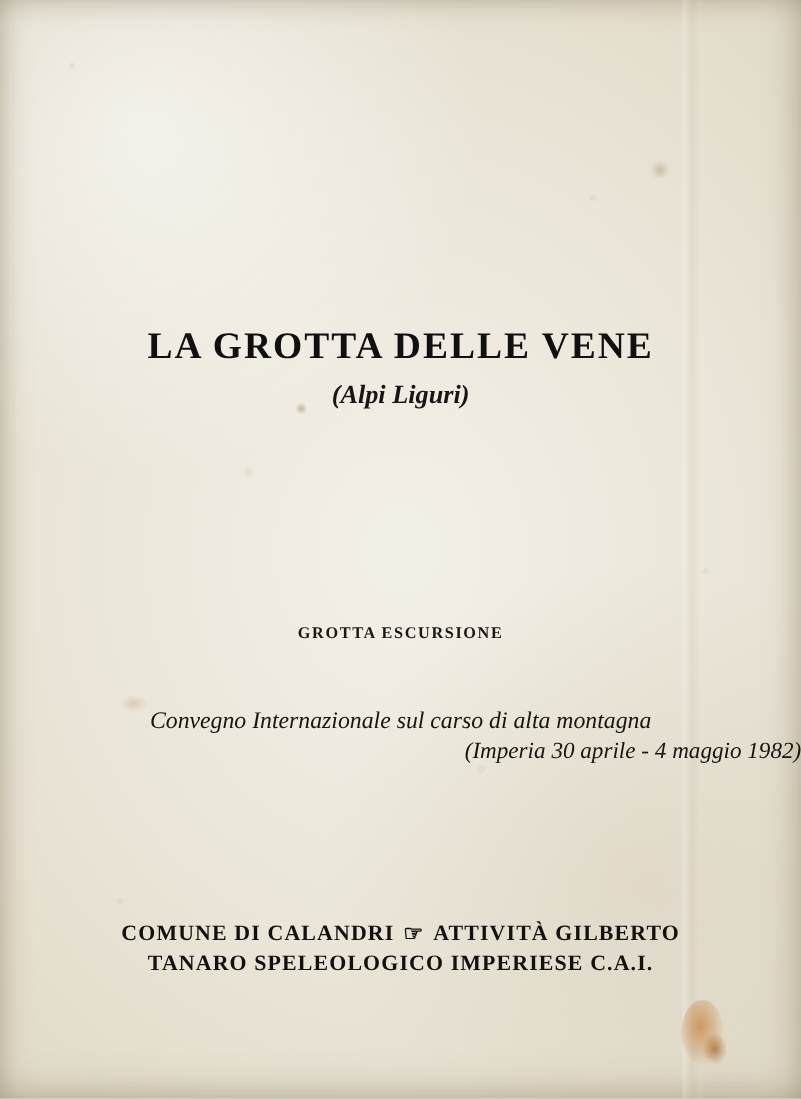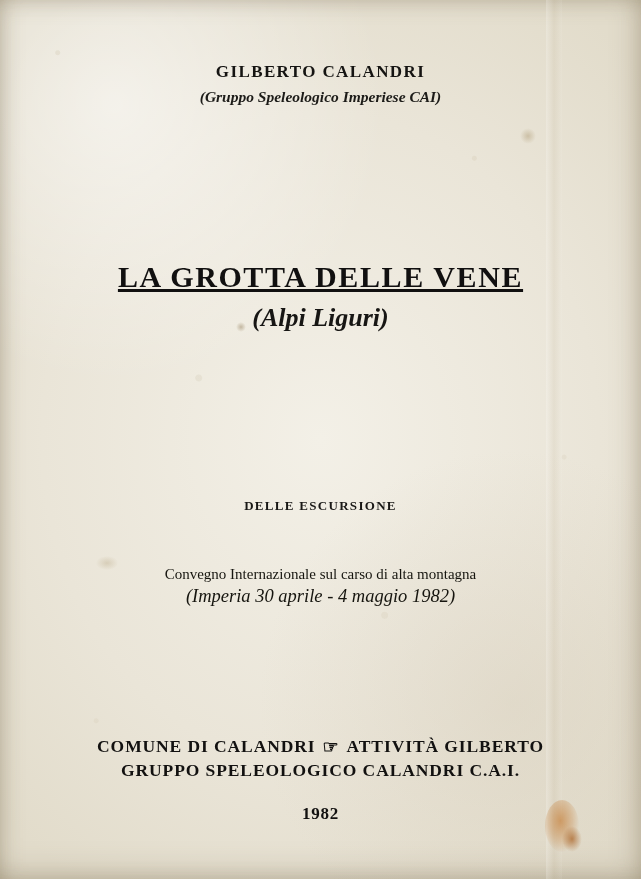--- a/index.html
+++ b/index.html
@@ -124,25 +124,24 @@
     position: absolute;
     left: 0; right: 0;
     top: 258px;
   }
   .title-line {
     font-size: 30px;
     font-weight: bold;
     letter-spacing: 1.6px;
     line-height: 1.28;
     color: #111010;
-    text-decoration: underline;
   }
   .subtitle {
     margin-top: 7px;
-    font-size: 26px;
+    font-size: 21px;
     font-style: italic;
     font-weight: bold;
     color: #171614;
   }
 
   .guide-label {
     position: absolute;
     left: 0; right: 0;
     top: 498px;
     font-size: 13px;
@@ -150,28 +149,30 @@
     letter-spacing: 1.3px;
     color: #191816;
   }
 
   .conference-block {
     position: absolute;
     left: 0; right: 0;
     top: 566px;
   }
   .conference-title {
-    font-size: 15px;
+    font-size: 19px;
     color: #16150f;
+    font-style: italic;
   }
   .conference-dates {
     margin-top: 3px;
     font-size: 18.5px;
     font-style: italic;
     color: #16150f;
+    text-align: right;
   }
 
   .footer-block {
     position: absolute;
     left: 0; right: 0;
     top: 734px;
   }
   .org-line {
     font-size: 17.5px;
     font-weight: bold;
@@ -202,39 +203,34 @@
   <div class="edge-shade"></div>
   <div class="fold-line"></div>
   <div class="stain stain-a"></div>
   <div class="stain stain-b"></div>
   <div class="stain stain-c"></div>
   <div class="stain stain-d"></div>
   <div class="stain stain-e"></div>
 
   <div class="content">
 
-    <div class="author-block">
-      <div class="author-name">GILBERTO CALANDRI</div>
-      <div class="author-affil">(Gruppo Speleologico Imperiese CAI)</div>
-    </div>
 
     <div class="title-block">
       <div class="title-line">LA GROTTA DELLE VENE</div>
       <div class="subtitle">(Alpi Liguri)</div>
     </div>
 
-    <div class="guide-label">DELLE ESCURSIONE</div>
+    <div class="guide-label">GROTTA ESCURSIONE</div>
 
     <div class="conference-block">
       <div class="conference-title">Convegno Internazionale sul carso di alta montagna</div>
       <div class="conference-dates">(Imperia 30 aprile - 4 maggio 1982)</div>
     </div>
 
     <div class="footer-block">
       <div class="org-line">
         <span>COMUNE DI CALANDRI</span><span class="org-sep">☞</span><span>ATTIVITÀ GILBERTO</span>
       </div>
-      <div class="org-line">GRUPPO SPELEOLOGICO CALANDRI C.A.I.</div>
-      <div class="year">1982</div>
+      <div class="org-line">TANARO SPELEOLOGICO IMPERIESE C.A.I.</div>
     </div>
 
   </div>
 </div>
 
 </body></html>

